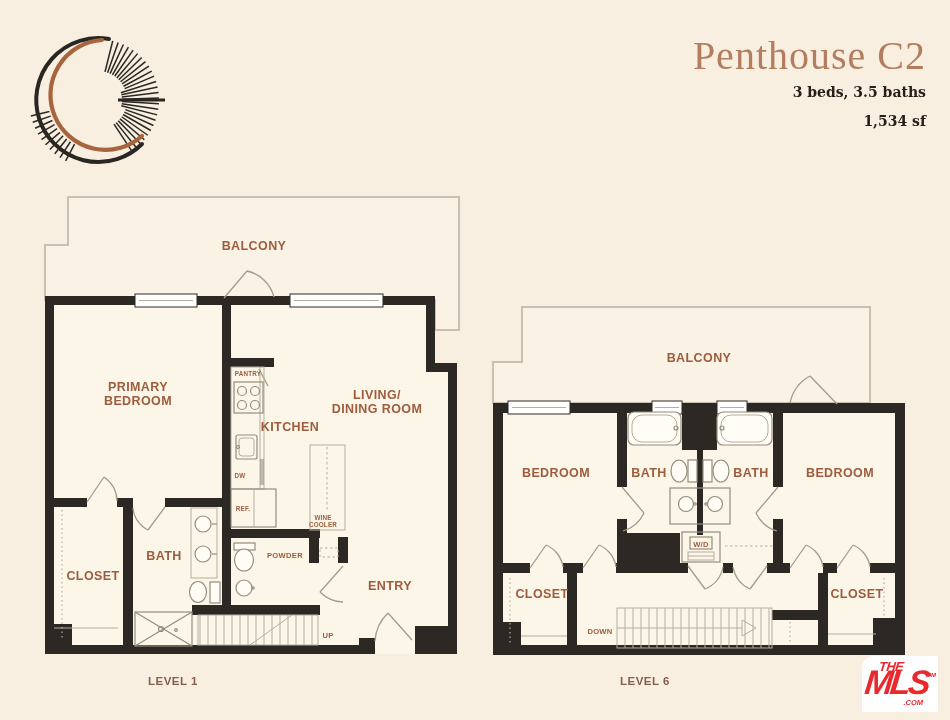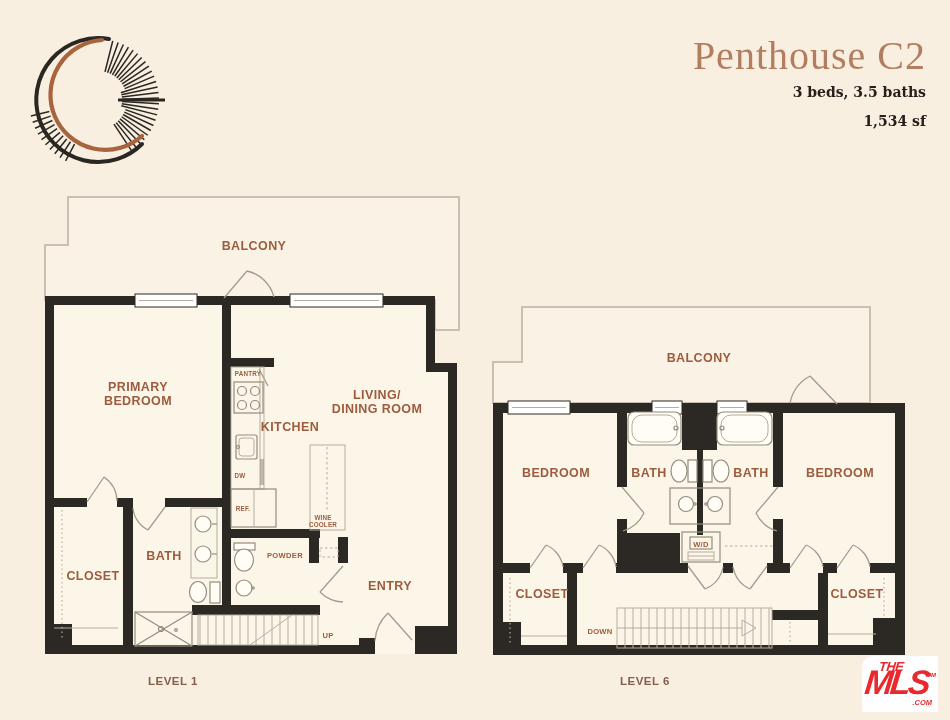--- a/index.html
+++ b/index.html
@@ -27,21 +27,21 @@
   .dot{fill:none;stroke:#b6ad9c;stroke-width:1.2;stroke-dasharray:1.5 3;}
   
   .level-cap{position:absolute;width:140px;font-weight:bold;font-size:11.5px;
              letter-spacing:.5px;color:#84604b;}
   
   .mls{position:absolute;right:12px;bottom:8px;width:76px;height:56px;background:#ffffff;
        border-radius:12px 0 0 0;}
   .mls span{position:absolute;color:#e82a2f;font-style:italic;font-weight:bold;}
   .mls-the{top:3px;left:17px;font-size:13px;letter-spacing:-.5px;transform:skewX(-6deg);}
   .mls-word{top:7px;left:3px;font-size:34px;letter-spacing:-3px;transform:skewX(-6deg);}
-  .mls-com{bottom:5px;right:6px;font-size:7.5px;}
+  .mls-com{bottom:5px;right:15px;font-size:7.5px;}
   .mls-tm{top:16px;right:2px;font-size:6px;font-style:normal;}
 </style>
 </head>
 <body>
 
 <div class="page">
 
   <svg width="170" height="170" style="position:absolute;left:16px;top:12px;" viewBox="0 0 170 170">
     <path d="M126,132 A62,62 0 1 1 93,27" fill="none" stroke="#2a2722" stroke-width="4" stroke-linecap="round"></path>
     <g id="moon-ticks">

